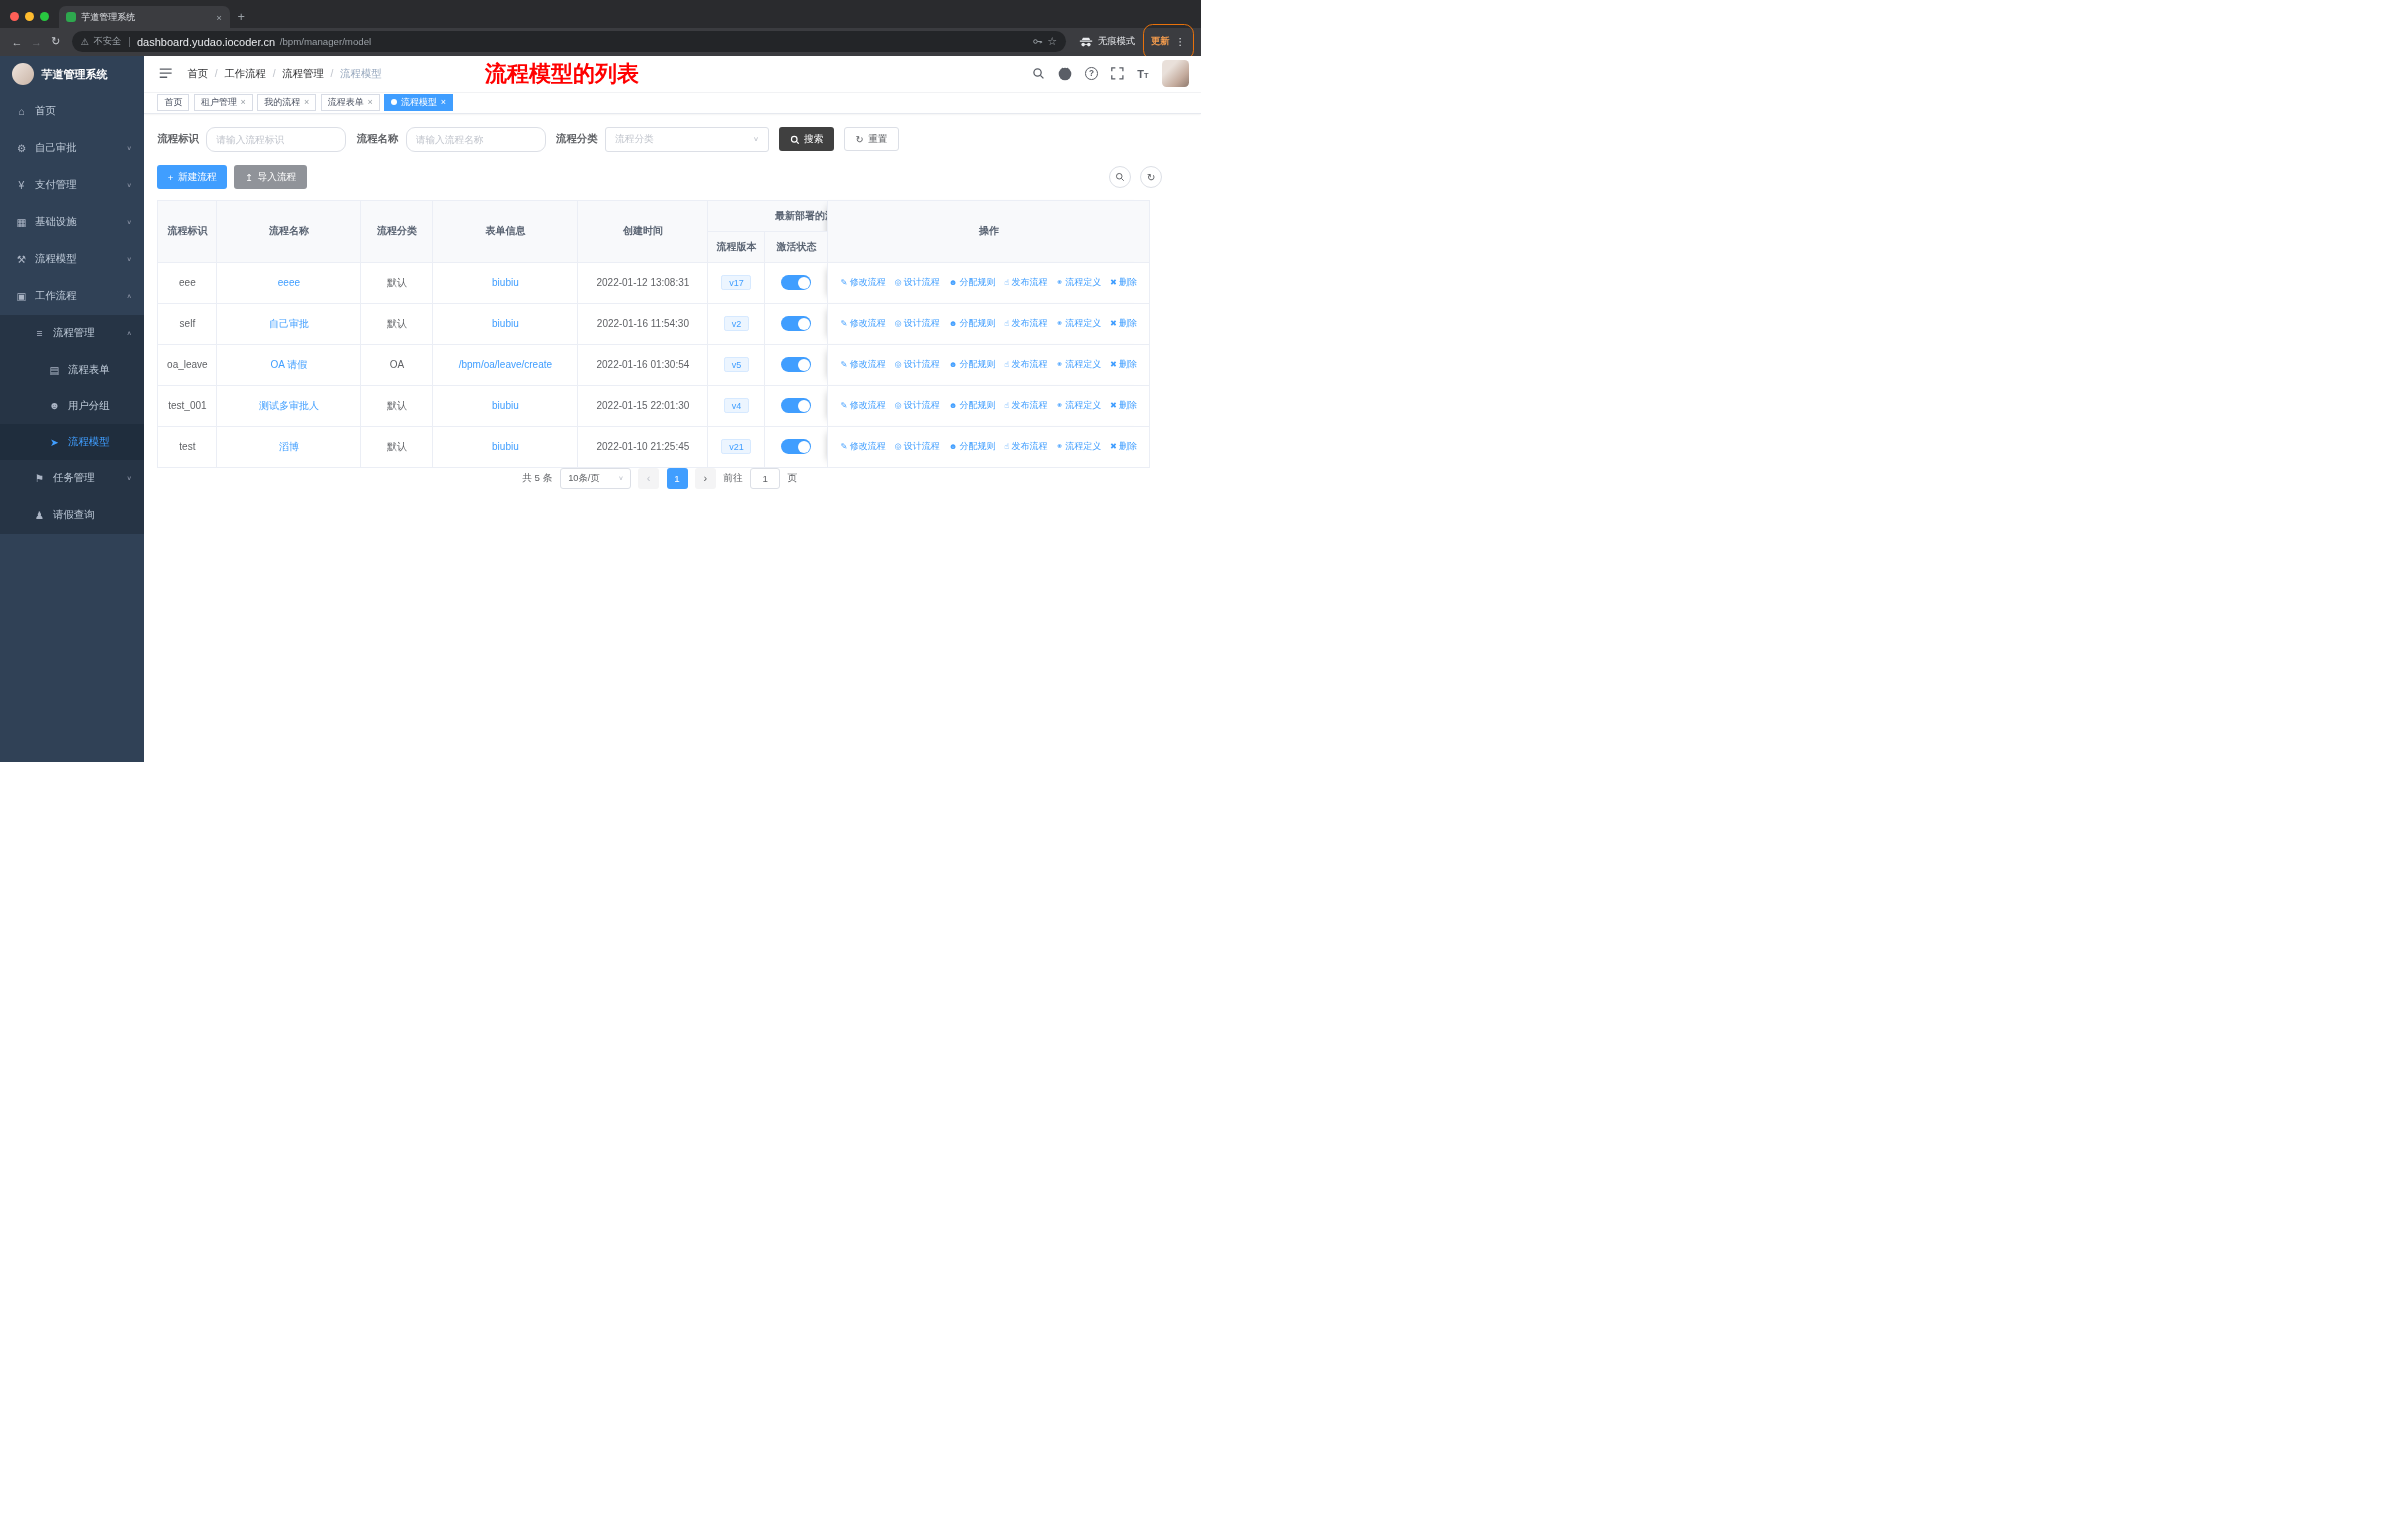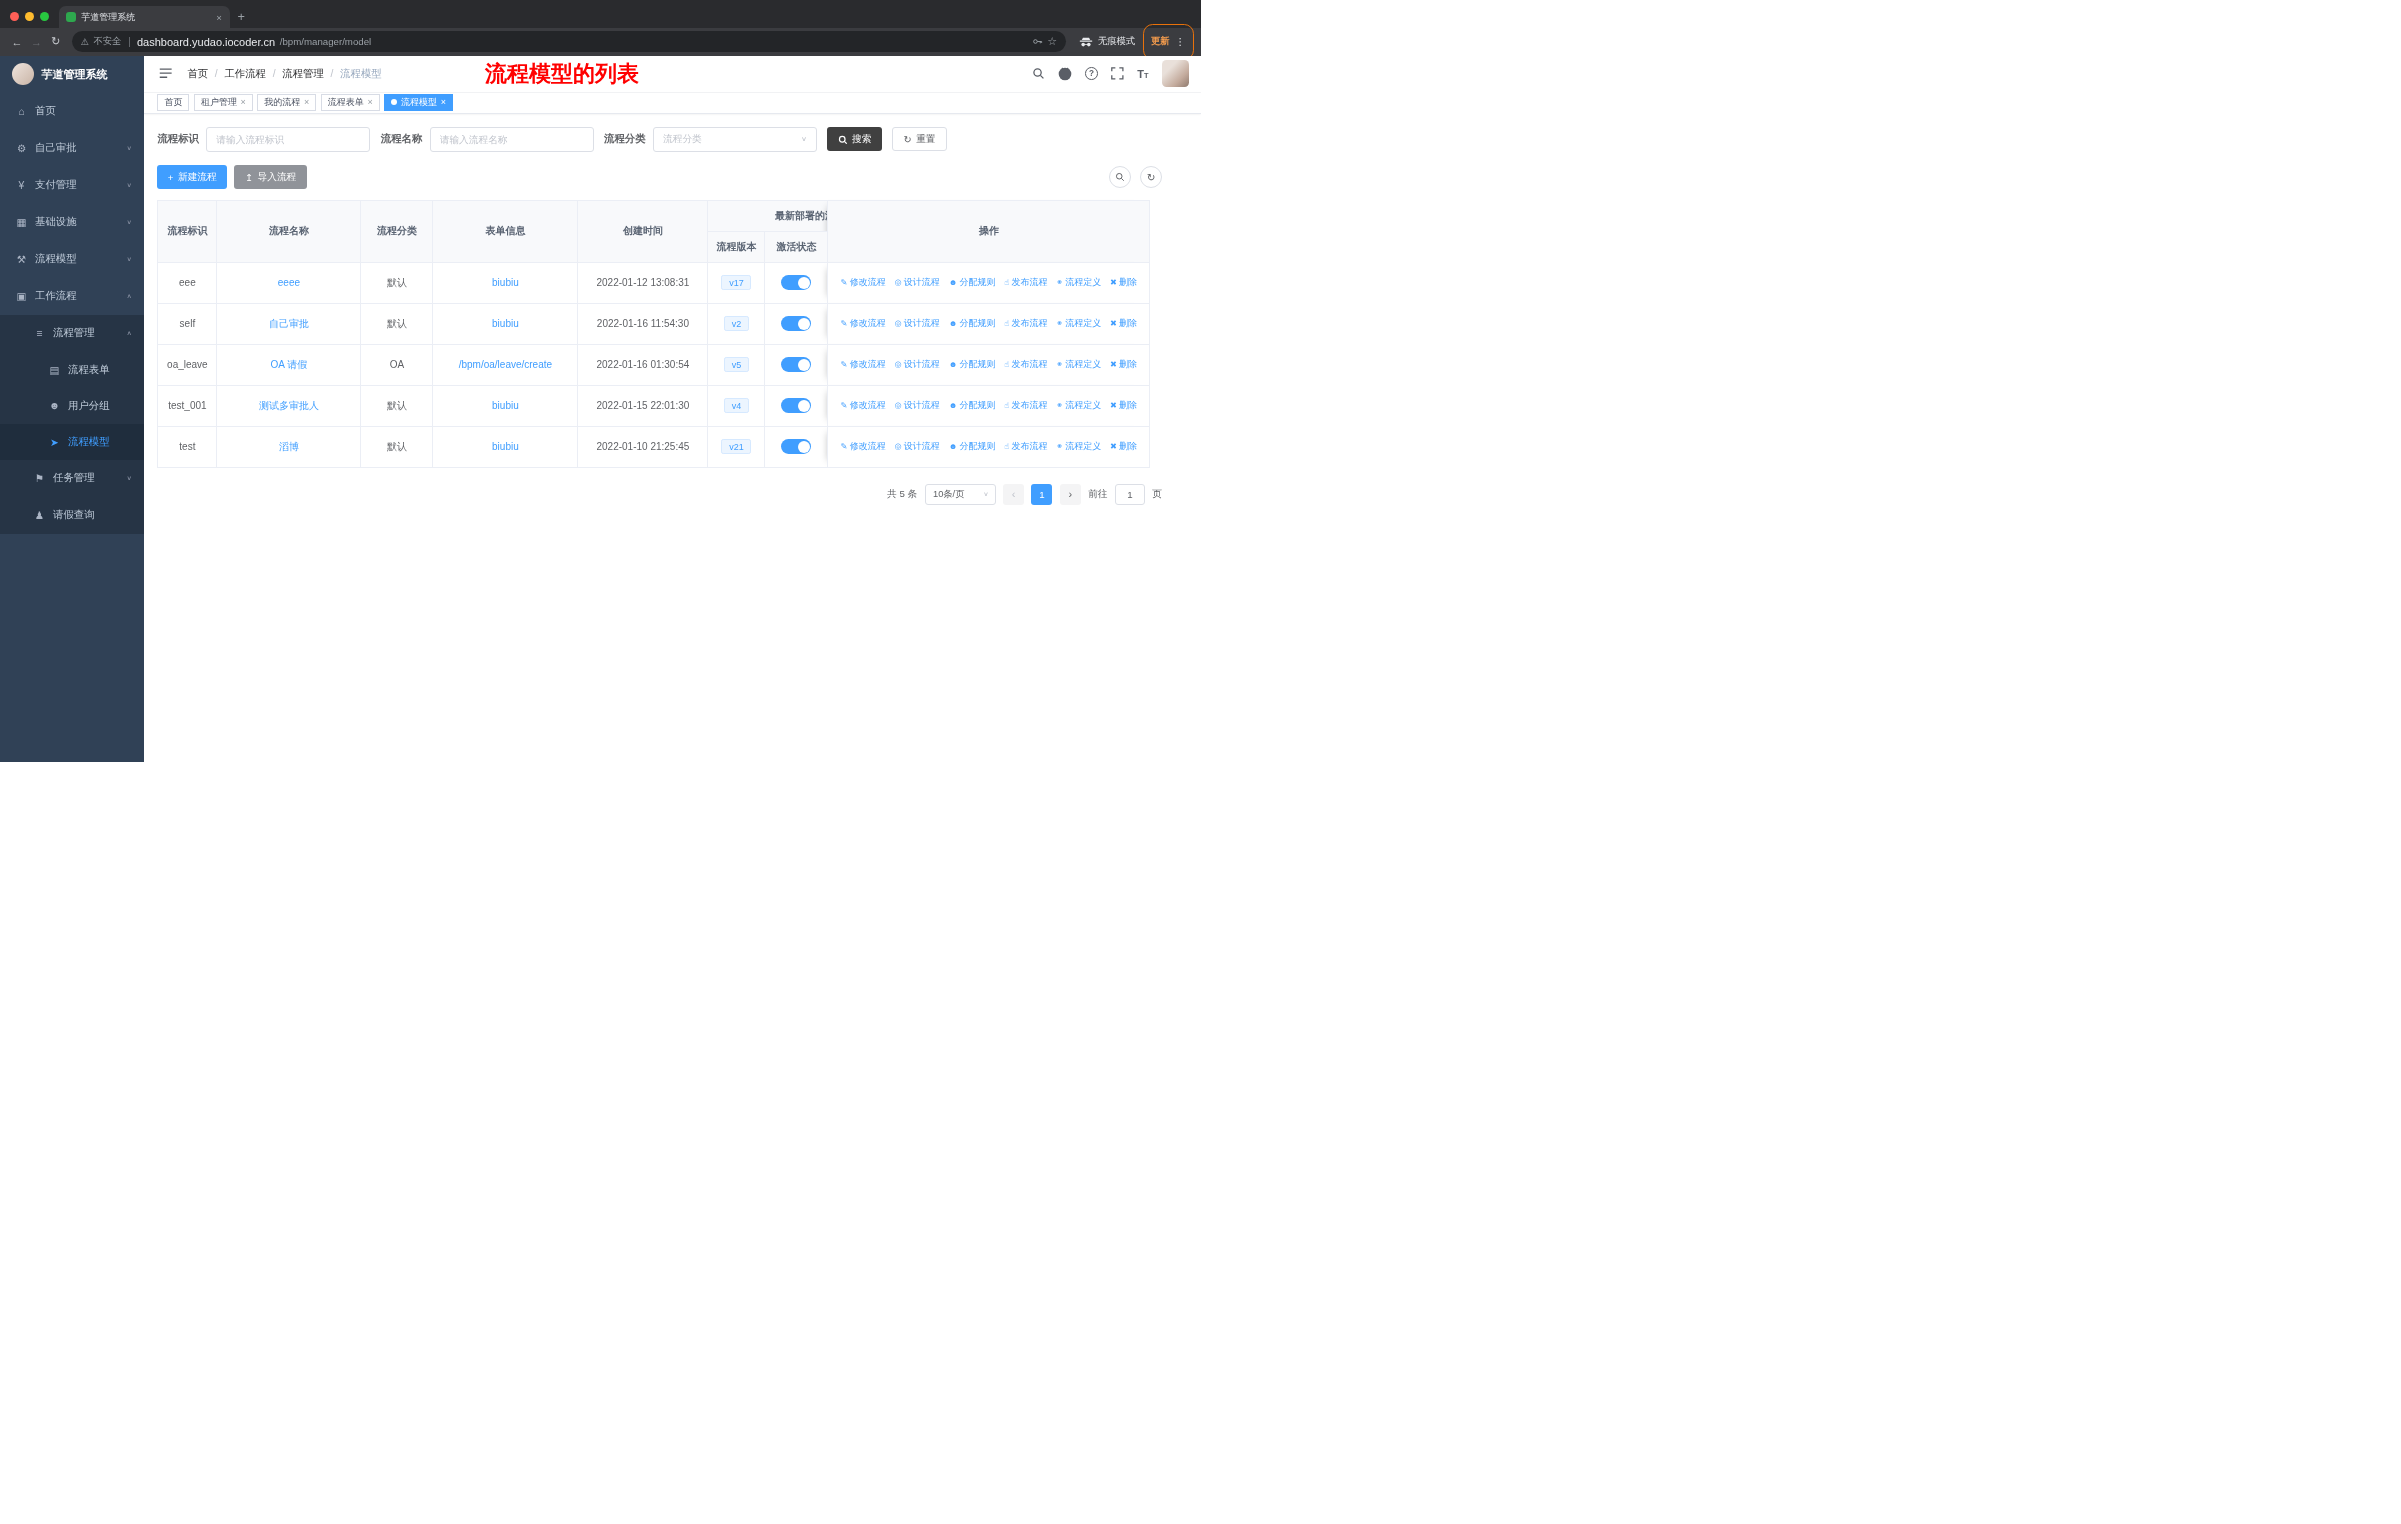--- a/index.html
+++ b/index.html
@@ -78,21 +78,21 @@
   .tag .t-close { font-size:9px; color:#9aa0a6; }
   .tag.active { background:#409eff; border-color:#409eff; color:#fff; }
   .tag.active .t-close { color:#fff; }
   .tag-dot { width:6px; height:6px; border-radius:50%; background:#fff; display:inline-block; }
 
   
   .content { flex:1; padding:10.4px 39px 0 13.4px; min-width:0; }
   .filter-row { display:flex; align-items:center; gap:10.4px; margin-top:3px; }
   .f-group { display:flex; align-items:center; gap:7.4px; }
   .f-label { font-size:10.4px; font-weight:bold; color:#606266; white-space:nowrap; }
-  .f-input { width:164px; height:25px; border:0.7px solid #dcdfe6; border-radius:3px;
+  .f-input { width:140px; height:25px; border:0.7px solid #dcdfe6; border-radius:9px;
     padding:0 9px; font-size:9.7px; color:#606266; outline:none;
     font-family:"Liberation Sans","DejaVu Sans",sans-serif; }
   .f-input::placeholder { color:#c0c4cc; }
   .f-select { width:164px; height:25px; border:0.7px solid #dcdfe6; border-radius:3px;
     display:flex; align-items:center; padding:0 9px; font-size:9.7px; color:#c0c4cc; }
   .f-select .sel-arrow { margin-left:auto; font-size:8.2px; color:#c0c4cc; transform:scaleY(.8); }
   .btn { height:24px; border-radius:3px; border:none; font-size:9.7px; display:inline-flex;
     align-items:center; gap:4.5px; padding:0 10.4px; cursor:pointer;
     font-family:"Liberation Sans","DejaVu Sans",sans-serif; }
   .btn-search { background:#404040; color:#fff; }
@@ -118,21 +118,21 @@
     border:0.7px solid #d6e9ff; border-radius:2.2px; }
   .switch { width:30px; height:15px; background:#409eff; border-radius:7.4px; position:relative;
     display:inline-block; vertical-align:middle; cursor:pointer; }
   .switch::after { content:""; position:absolute; right:1.5px; top:1.5px; width:12px; height:12px;
     border-radius:50%; background:#fff; }
   .op { color:#409eff; font-size:9px; text-decoration:none; margin:0 3px; cursor:pointer;
     display:inline-flex; align-items:center; gap:2.2px; }
   .opi { font-size:8.2px; }
 
   
-  .pagination { margin-top:16px; display:flex; align-items:center; justify-content:flex-end;
+  .pagination { margin-top:0; display:flex; align-items:center; justify-content:center;
     gap:7.4px; font-size:9.7px; color:#606266; }
   .psize { width:71px; height:21px; border:0.7px solid #dcdfe6; border-radius:3px; display:flex;
     align-items:center; padding:0 6px 0 7.4px; font-size:9.3px; color:#606266; }
   .psize .sel-arrow { margin-left:auto; font-size:7.4px; color:#c0c4cc; transform:scaleY(.8); }
   .pbtn { width:21px; height:21px; border-radius:3px; background:#f4f4f5; display:flex;
     align-items:center; justify-content:center; font-size:11px; color:#c0c4cc; cursor:pointer; }
   .pbtn.next { color:#606266; }
   .pnum { width:21px; height:21px; border-radius:3px; background:#409eff; color:#fff;
     display:flex; align-items:center; justify-content:center; font-size:9.7px; cursor:pointer; }
   .goto-input { width:30px; height:21px; border:0.7px solid #dcdfe6; border-radius:3px;

